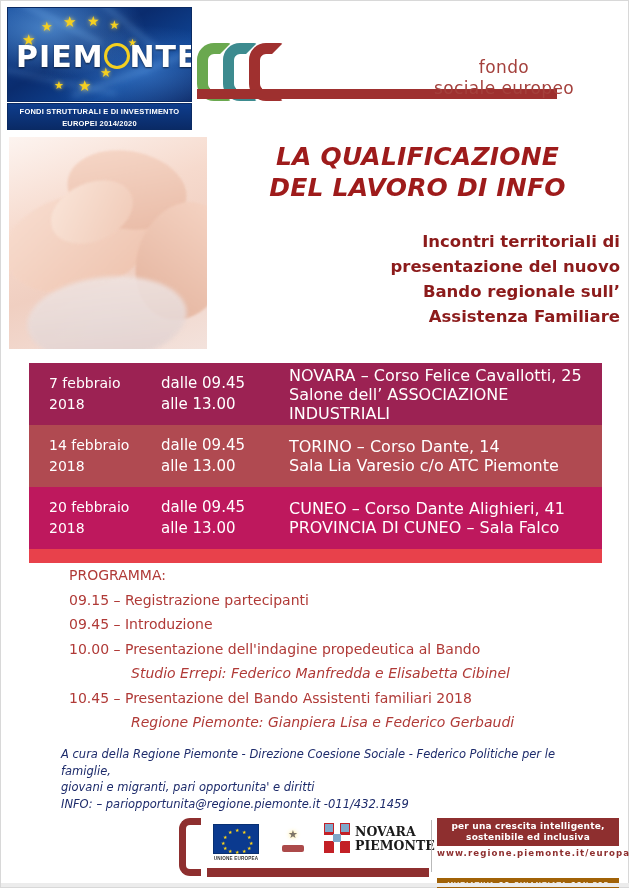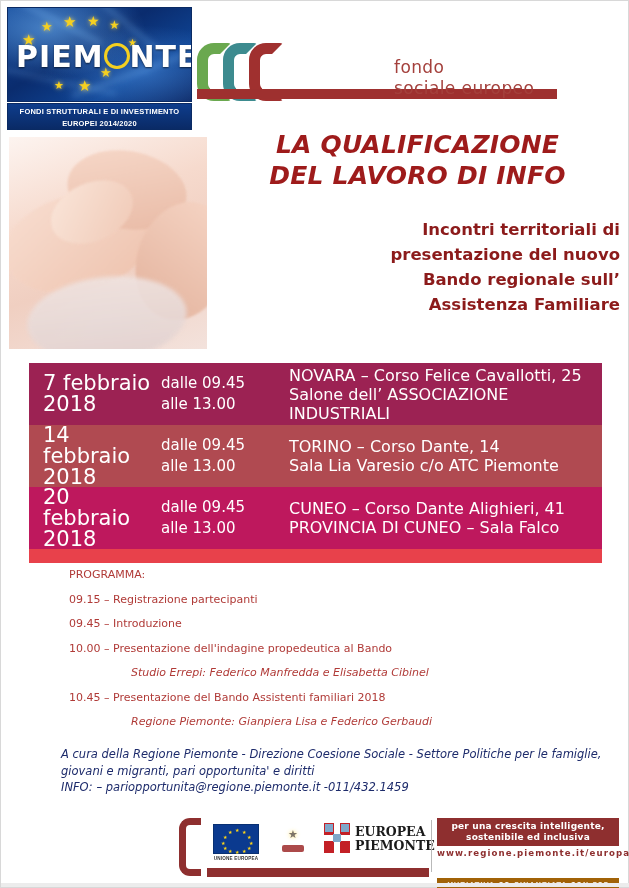--- a/index.html
+++ b/index.html
@@ -67,21 +67,21 @@
     border-top-right-radius:3px;border-bottom-right-radius:3px;
     box-sizing:border-box;
   }
   .c1{left:0px;  border-color:#6aa84f;border-right-color:transparent;}
   .c2{left:26px; border-color:#3d8b8f;border-right-color:transparent;}
   .c3{left:52px; border-color:#a0302f;border-right-color:transparent;}
   .fse-bar{
     position:absolute;left:196px;top:88px;width:360px;height:10px;background:#9e302f;
   }
   .fse-text{
-    position:absolute;right:16px;top:56px;width:220px;text-align:left;
+    position:absolute;right:16px;top:56px;width:220px;text-align:center;
     color:#a4403c;font-size:17px;line-height:21px;
     font-family:"DejaVu Sans", sans-serif;letter-spacing:.4px;
   }
 
   
   .photo{
     position:absolute;left:8px;top:136px;width:198px;height:212px;
     background:
       radial-gradient(ellipse 70px 45px at 58% 22%, #f2cfc2 0%, rgba(242,207,194,0) 70%),
       radial-gradient(ellipse 60px 48px at 28% 45%, #f7ddd1 0%, rgba(247,221,209,0) 72%),
@@ -91,50 +91,50 @@
     overflow:hidden;
   }
   .photo .h{position:absolute;border-radius:50%;}
   .ph1{left:-6px;top:58px;width:150px;height:96px;background:linear-gradient(150deg,#f8ded1,#eec2ad);transform:rotate(-14deg);filter:blur(1px);}
   .ph2{left:58px;top:14px;width:120px;height:78px;background:linear-gradient(160deg,#f7d9ca,#e8b9a4);transform:rotate(10deg);filter:blur(1px);}
   .ph3{left:128px;top:64px;width:92px;height:120px;background:linear-gradient(200deg,#f6d5c5,#e3b29c);transform:rotate(18deg);filter:blur(1px);}
   .ph4{left:18px;top:140px;width:160px;height:84px;background:linear-gradient(180deg,#efe3e0,#e2d2d0);transform:rotate(-6deg);filter:blur(2px);opacity:.9;}
   .ph5{left:40px;top:46px;width:86px;height:58px;background:linear-gradient(140deg,#fae6da,#f0c9b6);transform:rotate(-24deg);filter:blur(1px);}
 
   
-  .title-block{position:absolute;left:214px;top:128px;width:405px;}
+  .title-block{position:absolute;left:214px;top:140px;width:405px;}
   .title{
     color:#9e1b1b;font-size:25px;font-weight:bold;font-style:italic;
     text-align:center;line-height:31px;letter-spacing:.2px;
     font-family:"DejaVu Sans", sans-serif;
   }
   .subtitle{
     margin-top:26px;color:#8c1b1b;font-size:16.5px;font-weight:bold;
     text-align:right;line-height:25px;
     font-family:"DejaVu Sans", sans-serif;
   }
 
   
   .schedule{position:absolute;left:28px;top:362px;width:573px;}
   .srow{display:flex;align-items:center;color:#ffffff;box-sizing:border-box;}
-  .srow .c-date{width:132px;flex:0 0 132px;padding-left:14px;box-sizing:border-box;
-                font-size:21px;line-height:21px;font-family:"DejaVu Sans", sans-serif;}
+  .srow .c-date{width:132px;flex:0 0 132px;padding-left:20px;box-sizing:border-box;
+                font-size:14px;line-height:21px;font-family:"DejaVu Sans", sans-serif;}
   .srow .c-time{width:128px;flex:0 0 128px;font-size:15px;line-height:21px;
                 font-family:"DejaVu Sans", sans-serif;}
   .srow .c-place{flex:1;font-size:16px;line-height:19px;
                  font-family:"DejaVu Sans", sans-serif;}
   .r0{height:62px;background:#9c2253;}
   .r1{height:62px;background:#b04a51;}
   .r2{height:62px;background:#be185d;}
   .sched-foot{height:14px;background:#e8414b;}
 
   
   .program{
     position:absolute;left:68px;top:562px;width:545px;
-    color:#b03a37;font-size:11px;line-height:24.5px;
+    color:#b03a37;font-size:14px;line-height:24.5px;
     font-family:"DejaVu Sans", sans-serif;
   }
   .program .pl{white-space:nowrap;}
   .program .ind{padding-left:62px;font-style:italic;}
 
   
   .info{
     position:absolute;left:60px;top:745px;width:545px;
     color:#1d2b6b;font-size:11.5px;line-height:16.5px;font-style:italic;
     font-family:"DejaVu Sans", sans-serif;
@@ -305,21 +305,21 @@
     <div class="pl">PROGRAMMA:</div>
     <div class="pl">09.15 – Registrazione partecipanti</div>
     <div class="pl">09.45 – Introduzione</div>
     <div class="pl">10.00 – Presentazione dell'indagine propedeutica al Bando</div>
     <div class="pl ind">Studio Errepi: Federico Manfredda e Elisabetta Cibinel</div>
     <div class="pl">10.45 – Presentazione del Bando Assistenti familiari 2018</div>
     <div class="pl ind">Regione Piemonte: Gianpiera Lisa e Federico Gerbaudi</div>
   </div>
 
   <div class="info">
-    <div>A cura della Regione Piemonte -  Direzione Coesione Sociale -  Settore Politiche per le famiglie,</div>
+    <div>A cura della Regione Piemonte -  Direzione Coesione Sociale -  Federico Politiche per le famiglie,</div>
     <div>giovani e migranti, pari opportunita' e diritti</div>
     <div>INFO: – pariopportunita@regione.piemonte.it -011/432.1459</div>
   </div>
 
   <div class="footbar">
     <div class="fb-bracket"></div>
 
     <div class="euflag">
       <span class="s" style="left:21px;top:3px;">★</span>
       <span class="s" style="left:28px;top:5px;">★</span>
@@ -342,21 +342,21 @@
     </div>
 
     <div class="rp-logo">
       <span class="cross-v"></span>
       <span class="cross-h"></span>
       <span class="kn" style="left:1px;top:1px;"></span>
       <span class="kn" style="left:17px;top:1px;"></span>
       <span class="kn" style="left:9px;top:11px;"></span>
     </div>
     <div class="rp-text">
-      <div>EUROPEA</div>
+      <div>NOVARA</div>
       <div>PIEMONTE</div>
     </div>
 
     <div class="fb-sep"></div>
 
     <div class="fb-right">
       <div class="fb-slogan">
         <div>per una crescita intelligente,</div>
         <div>sostenibile ed inclusiva</div>
       </div>

